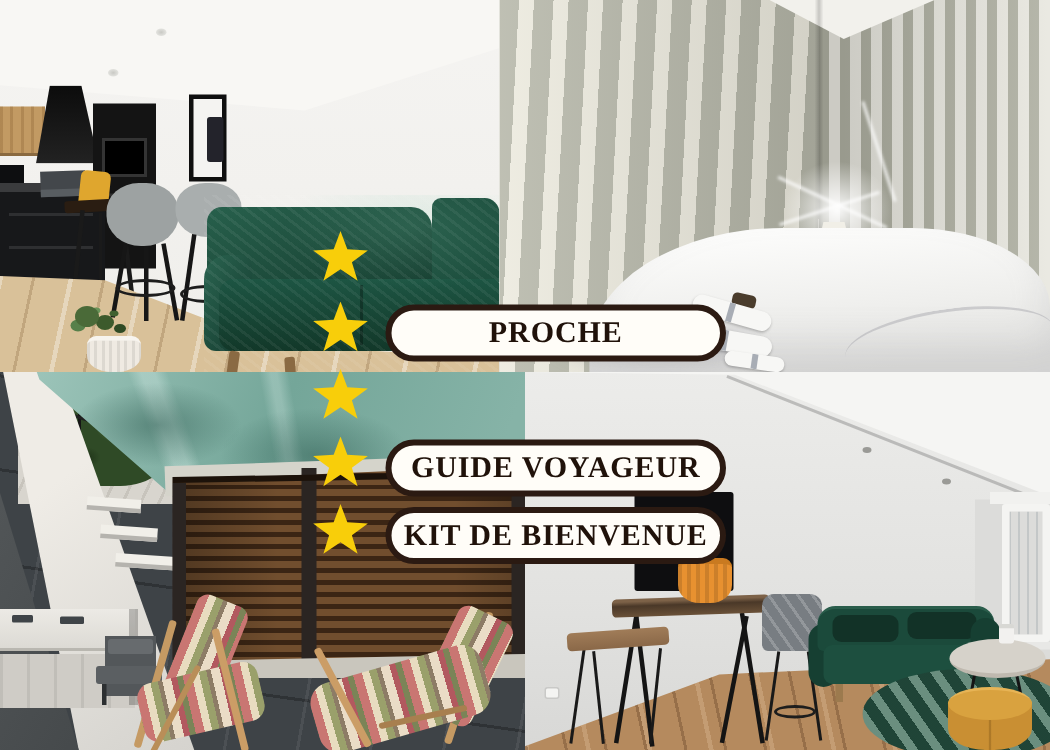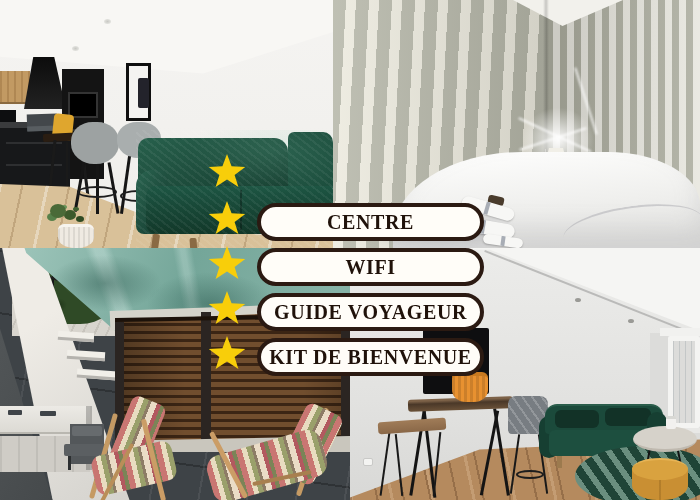--- a/index.html
+++ b/index.html
@@ -433,18 +433,17 @@
     <div class="br-cup"></div>
     <div class="br-pouf-body"></div>
     <div class="br-pouf-top"></div>
   </div>
 
   <div class="star st1"></div>
   <div class="star st2"></div>
   <div class="star st3"></div>
   <div class="star st4"></div>
   <div class="star st5"></div>
-  <div class="pill pl2">CENTRE</div>
-  <div class="pill pl3">WIFI</div>
+  <div class="pill pl2">PROCHE</div>
   <div class="pill pl4">GUIDE VOYAGEUR</div>
   <div class="pill pl5">KIT DE BIENVENUE</div>
 
 </div>
 
 </body></html>

